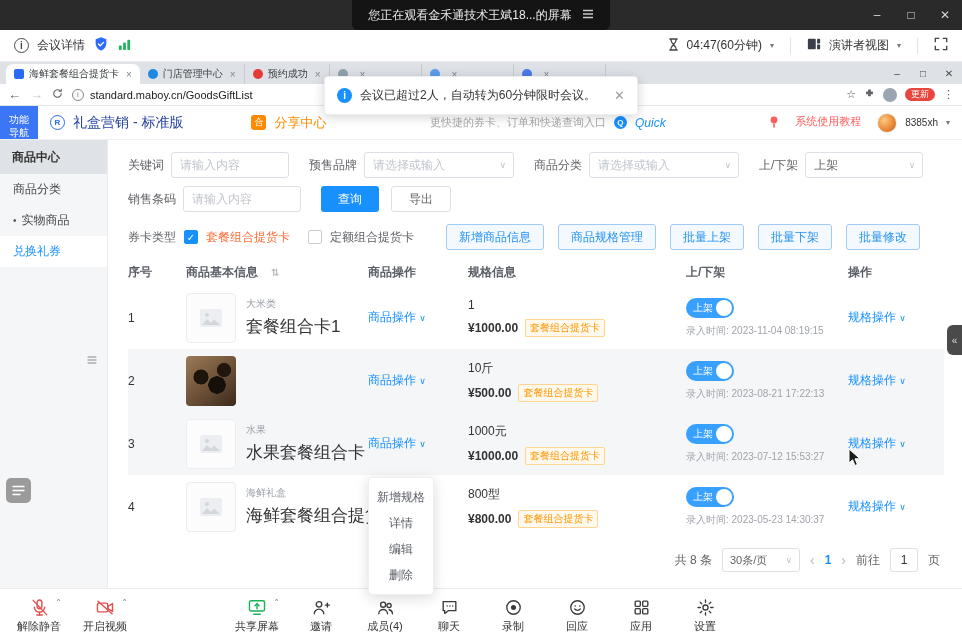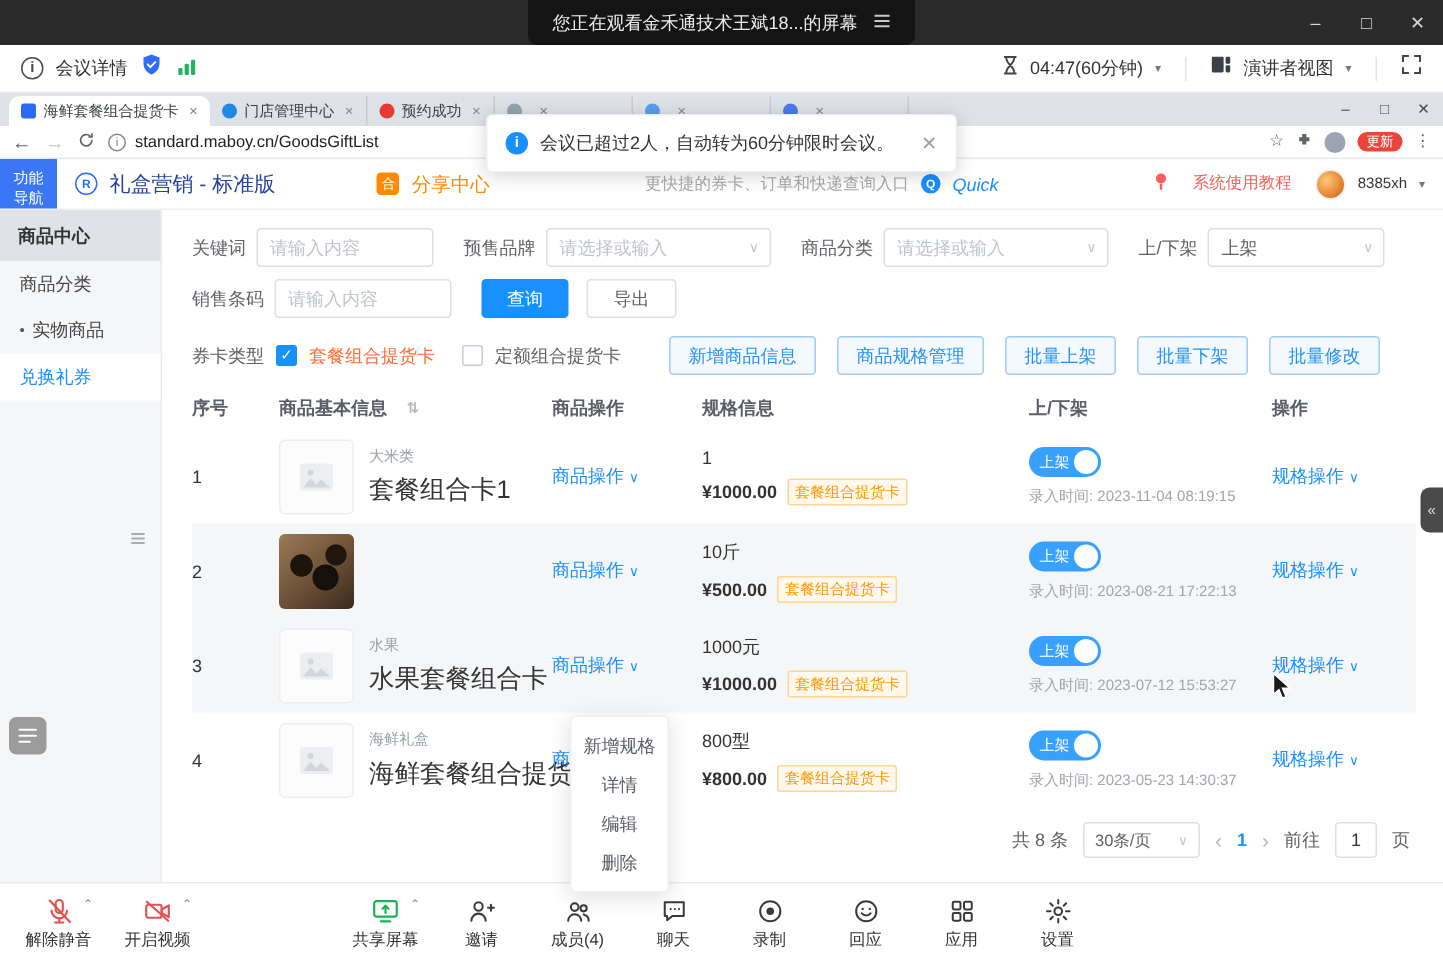--- a/index.html
+++ b/index.html
@@ -95,21 +95,21 @@
 .blink{color:#1890ff;cursor:pointer;white-space:nowrap}
 .sc{font-size:9px;color:#1890ff}
 .spec1{margin-bottom:7px}
 .spec2{display:flex;align-items:center}
 .price{font-weight:bold;color:#333}
 .tag{margin-left:7px;padding:1px 4px;font-size:10px;color:#ff9702;background:#fff8ec;border:1px solid #ffd591;border-radius:2px;white-space:nowrap}
 .pill{width:48px;height:20px;border-radius:10px;background:#38a0ff;display:flex;align-items:center;position:relative;cursor:pointer}
 .pill-t{color:#fff;font-size:10px;margin-left:7px}
 .knob{width:16px;height:16px;border-radius:50%;background:#fff;position:absolute;right:2px;top:2px}
 .time{font-size:10px;color:#a0a4ab;margin-top:6px;white-space:nowrap}
-.dropdown{position:absolute;top:42px;left:12px;width:66px;background:#fff;border:1px solid #efefef;border-radius:4px;box-shadow:0 3px 14px rgba(0,0,0,.14);padding:6px 0;z-index:40;text-align:center}
+.dropdown{position:absolute;top:42px;left:0;width:66px;background:#fff;border:1px solid #efefef;border-radius:4px;box-shadow:0 3px 14px rgba(0,0,0,.14);padding:6px 0;z-index:40;text-align:center}
 .di{height:26px;line-height:26px;color:#5a5e66;font-size:12px;cursor:pointer}
 
 .pgrow{display:flex;align-items:center;justify-content:flex-end;gap:10px;margin-top:10px;font-size:12px;color:#606266;padding-right:4px}
 .pg-size{width:78px;height:24px;border:1px solid #dcdfe6;border-radius:3px;display:flex;align-items:center;justify-content:space-between;padding:0 7px;font-size:11px;color:#606266}
 .pg-arrow{color:#b4b8bf;font-size:14px;line-height:1}
 .pg-cur{color:#1890ff;font-weight:bold}
 .pg-goto{width:28px;height:24px;border:1px solid #dcdfe6;border-radius:3px;text-align:center;font-size:12px;color:#333;outline:none}
 
 .bottombar{flex:0 0 54px;background:#fff;border-top:1px solid #ebebeb;display:flex;align-items:center;position:relative;padding:0 16px}
 .bb-left{display:flex;gap:20px}

